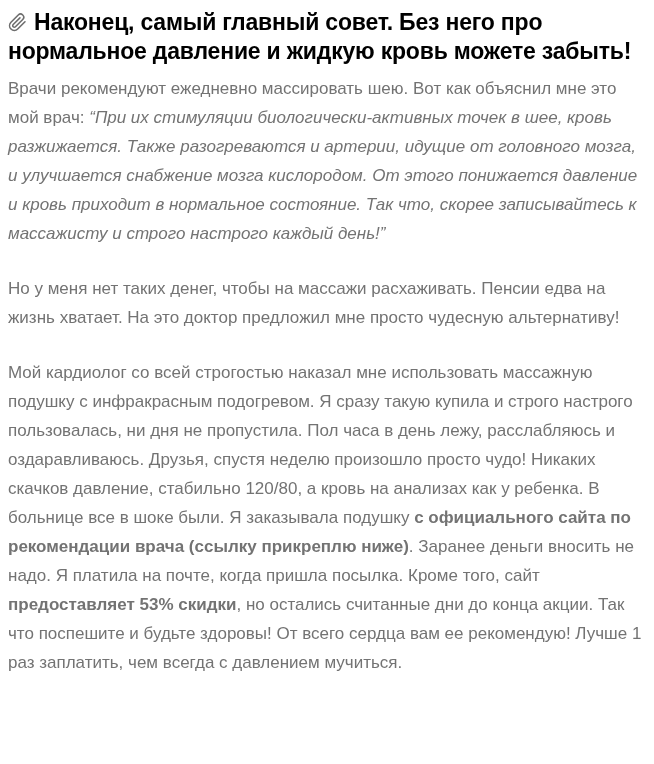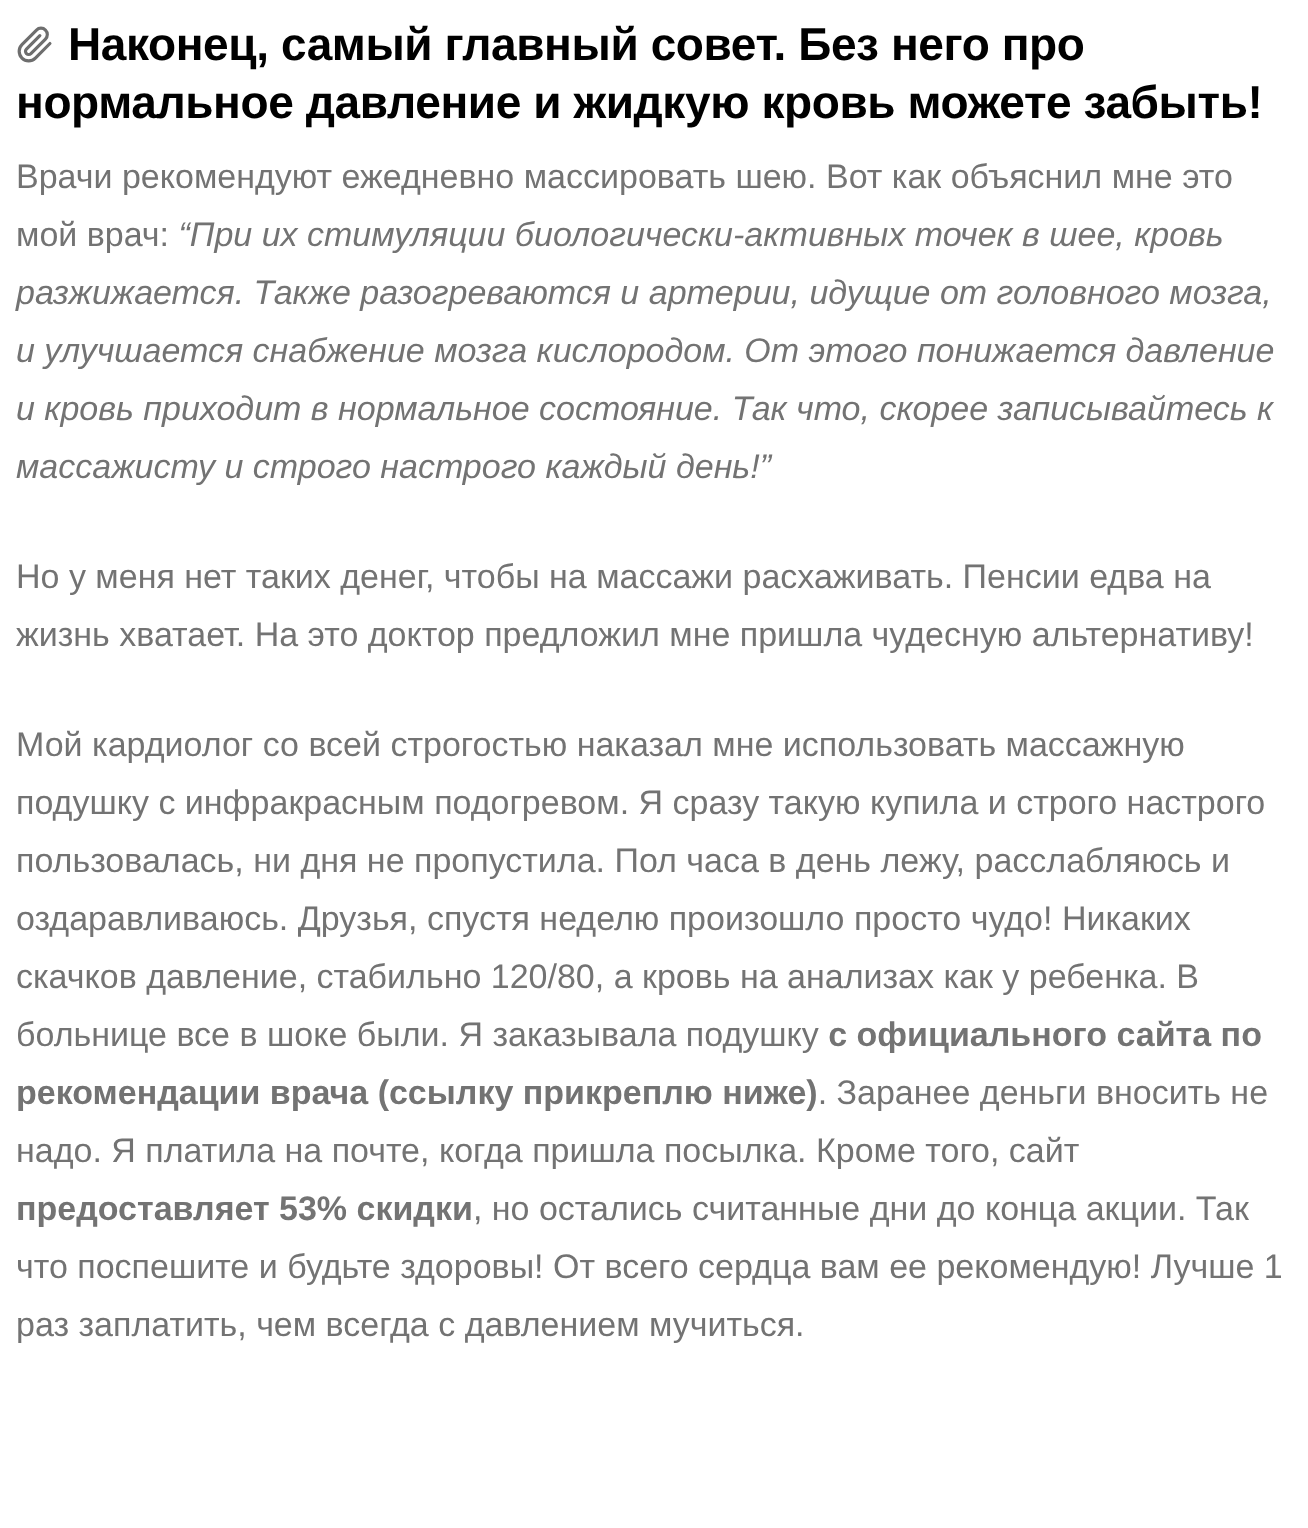--- a/index.html
+++ b/index.html
@@ -49,15 +49,15 @@
 <div class="article">
   <h1 class="heading">
     <span class="paperclip">
       <svg width="19" height="19" viewBox="0 0 24 24" fill="none" stroke="#6e6e6e" stroke-width="2" stroke-linecap="round" stroke-linejoin="round">
         <path d="M21.44 11.05l-9.19 9.19a6 6 0 0 1-8.49-8.49l9.19-9.19a4 4 0 0 1 5.66 5.66l-9.2 9.19a2 2 0 0 1-2.83-2.83l8.49-8.48"></path>
       </svg>
     </span><span>Наконец, самый главный совет. Без него про нормальное давление и жидкую кровь можете забыть!</span>
   </h1>
 
   <p class="para first"><span class="run normal">Врачи рекомендуют ежедневно массировать шею. Вот как объяснил мне это мой врач: </span><span class="run italic">“При их стимуляции биологически-активных точек в шее, кровь разжижается. Также разогреваются и артерии, идущие от головного мозга, и улучшается снабжение мозга кислородом. От этого понижается давление и кровь приходит в нормальное состояние. Так что, скорее записывайтесь к массажисту и строго настрого каждый день!”</span></p>
-  <p class="para"><span class="run normal">Но у меня нет таких денег, чтобы на массажи расхаживать. Пенсии едва на жизнь хватает. На это доктор предложил мне пришла чудесную альтернативу!</span></p>
+  <p class="para"><span class="run normal">Но у меня нет таких денег, чтобы на массажи расхаживать. Пенсии едва на жизнь хватает. На это доктор предложил мне просто чудесную альтернативу!</span></p>
   <p class="para"><span class="run normal">Мой кардиолог со всей строгостью наказал мне использовать массажную подушку с инфракрасным подогревом. Я сразу такую купила и строго настрого пользовалась, ни дня не пропустила. Пол часа в день лежу, расслабляюсь и оздаравливаюсь. Друзья, спустя неделю произошло просто чудо! Никаких скачков давление, стабильно 120/80, а кровь на анализах как у ребенка. В больнице все в шоке были. Я заказывала подушку </span><span class="run bold">с официального сайта по рекомендации врача (ссылку прикреплю ниже)</span><span class="run normal">. Заранее деньги вносить не надо. Я платила на почте, когда пришла посылка. Кроме того, сайт </span><span class="run bold">предоставляет 53% скидки</span><span class="run normal">, но остались считанные дни до конца акции. Так что поспешите и будьте здоровы! От всего сердца вам ее рекомендую! Лучше 1 раз заплатить, чем всегда с давлением мучиться.</span></p>
 </div>
 
 </body></html>

